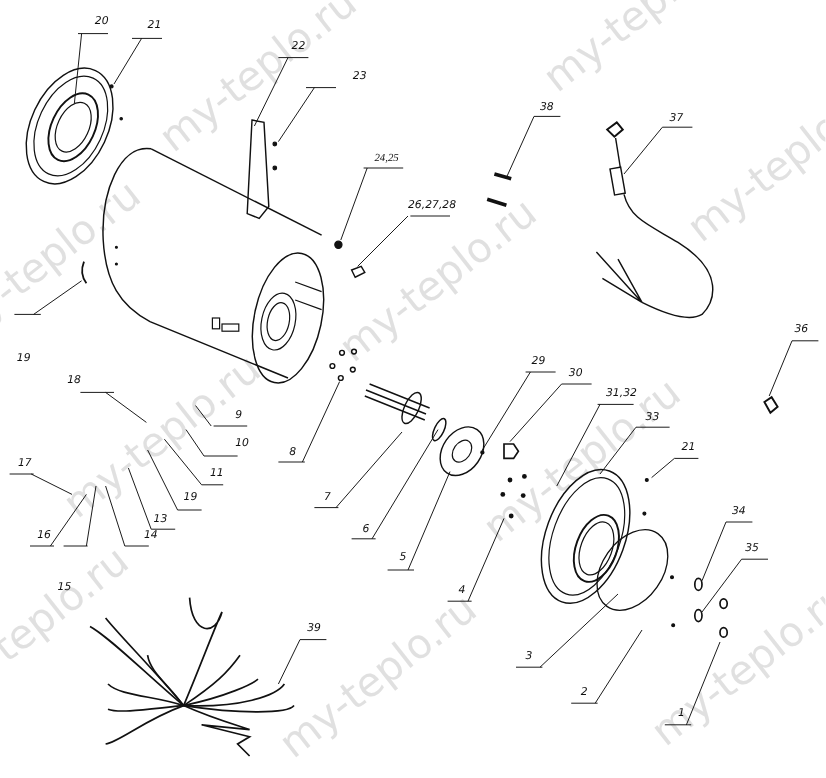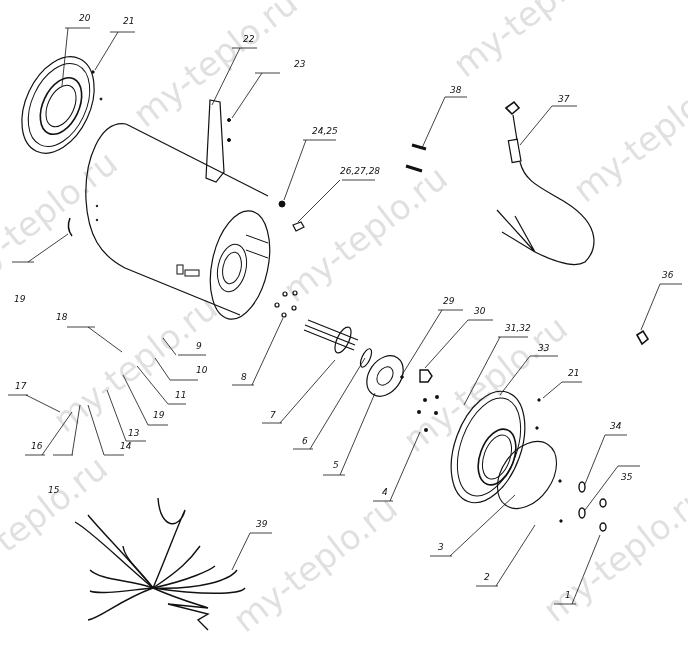--- a/index.html
+++ b/index.html
@@ -187,25 +187,25 @@
   <div class="lbl" style="left:48px;top:441px;margin-top:44px;">15</div>
   <div class="lbl" style="left:31px;top:441px;">16</div>
   <div class="lbl" style="left:15px;top:381px;">17</div>
   <div class="lbl" style="left:56px;top:312px;">18</div>
   <div class="lbl" style="left:14px;top:249px;margin-top:45px;">19</div>
   <div class="lbl" style="left:79px;top:13px;text-align:right;">20</div>
   <div class="lbl" style="left:123px;top:16px;">21</div>
   <div class="lbl" style="left:568px;top:368px;">21</div>
   <div class="lbl" style="left:243px;top:34px;">22</div>
   <div class="lbl" style="left:262px;top:59px;margin-left:32px;">23</div>
-  <div class="lbl" style="left:312px;top:126px;">24,25</div>
+  <div class="lbl" style="left:312px;top:126px;font-family:Liberation Serif, serif;">24,25</div>
   <div class="lbl" style="left:340px;top:166px;text-align:right;">26,27,28</div>
   <div class="lbl" style="left:443px;top:296px;">29</div>
   <div class="lbl" style="left:474px;top:306px;">30</div>
   <div class="lbl" style="left:505px;top:323px;">31,32</div>
   <div class="lbl" style="left:538px;top:343px;">33</div>
   <div class="lbl" style="left:610px;top:421px;">34</div>
-  <div class="lbl" style="left:621px;top:452px;margin-top:20px;">35</div>
+  <div class="lbl" style="left:621px;top:452px;">35</div>
   <div class="lbl" style="left:662px;top:270px;">36</div>
   <div class="lbl" style="left:558px;top:94px;">37</div>
   <div class="lbl" style="left:450px;top:85px;">38</div>
   <div class="lbl" style="left:256px;top:519px;">39</div>
 </div>
 
 </body></html>

